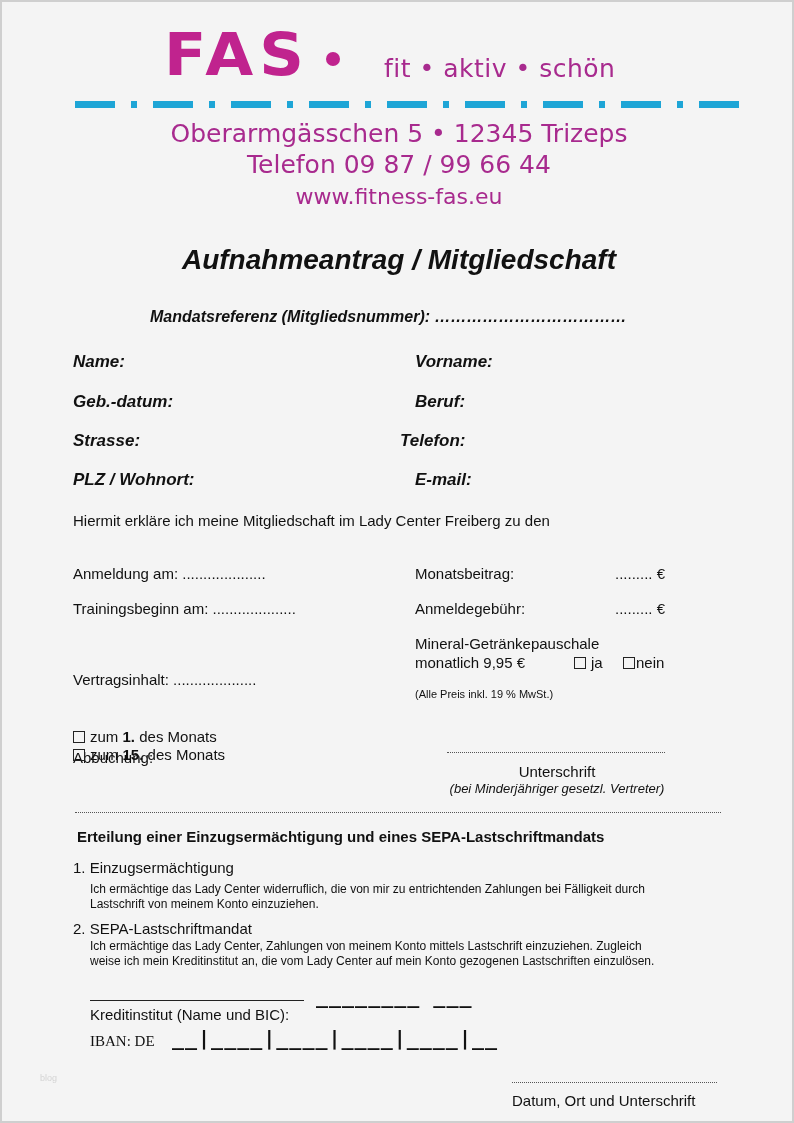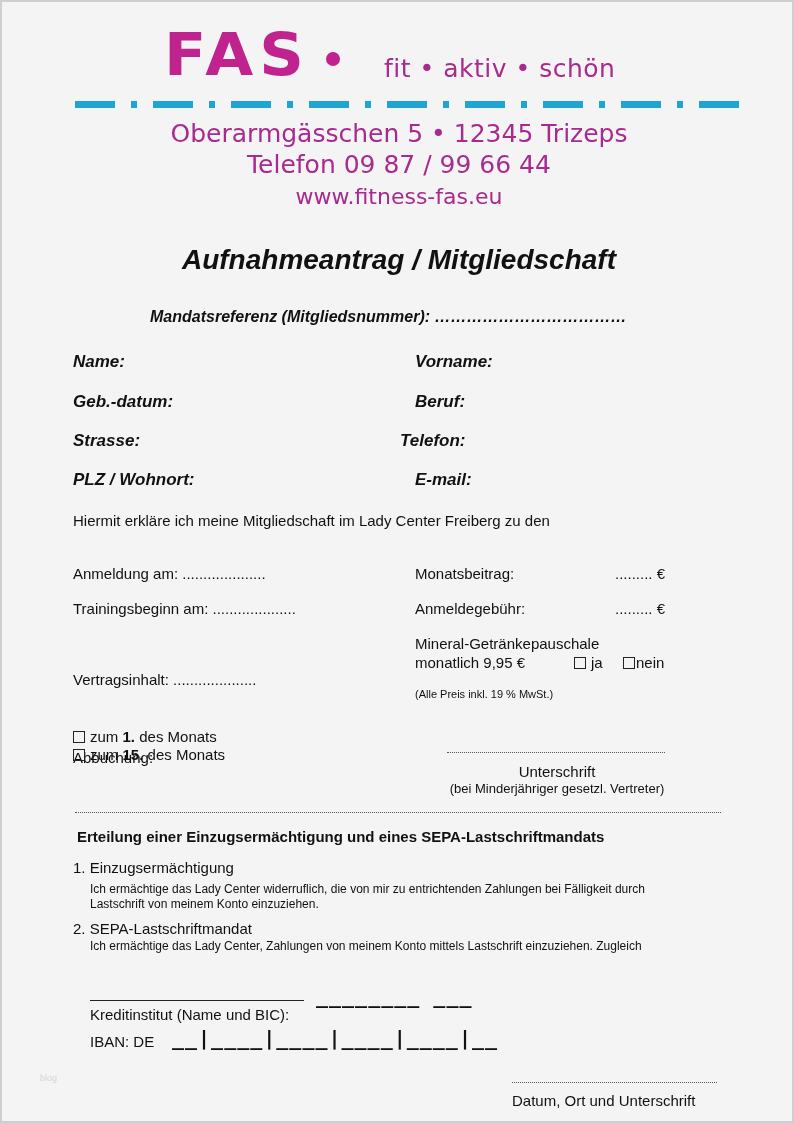--- a/index.html
+++ b/index.html
@@ -58,21 +58,21 @@
     .mandat {
       left: 148px; top: 306px;
       font-size: 16px; font-weight: bold; font-style: italic;
     }
 
     .lbl-bi {
       font-size: 17px; font-weight: bold; font-style: italic;
     }
 
     .normal { font-size: 15px; }
-    .small { font-size: 13px; }
+    .small { font-size: 13px; font-style: italic; }
     .tiny { font-size: 11px; }
 
     .checkbox {
       display: inline-block; width: 12px; height: 12px;
       border: 1px solid #222; vertical-align: -1px; margin-right: 5px;
       background: transparent;
     }
 
     .dotted-line {
       position: absolute; border-top: 1px dotted #555; height: 0;
@@ -173,24 +173,25 @@
 
   <div class="dotted-line" style="left:73px; top:810px; width:646px;"></div>
 
   <div class="abs section-title">Erteilung einer Einzugsermächtigung und eines SEPA-Lastschriftmandats</div>
   <div class="abs normal" style="left:71px; top:857px;">1. Einzugsermächtigung</div>
   <div class="abs tiny" style="left:88px; top:880px; font-size:12px;">Ich ermächtige das Lady Center widerruflich, die von mir zu entrichtenden Zahlungen bei Fälligkeit durch</div>
   <div class="abs tiny" style="left:88px; top:895px; font-size:12px;">Lastschrift von meinem Konto einzuziehen.</div>
 
   <div class="abs normal" style="left:71px; top:918px;">2. SEPA-Lastschriftmandat</div>
   <div class="abs tiny" style="left:88px; top:937px; font-size:12px;">Ich ermächtige das Lady Center, Zahlungen von meinem Konto mittels Lastschrift einzuziehen. Zugleich</div>
+  <div class="abs tiny" style="left:88px; top:952px; font-size:12px;">weise ich mein Kreditinstitut an, die vom Lady Center auf mein Konto gezogenen Lastschriften einzulösen.</div>
 
   <div class="solid-line" style="left:88px; top:998px; width:214px;"></div>
   <div class="abs mono-dash" style="left:314px; top:982px;">________ ___</div>
   <div class="abs normal" style="left:88px; top:1004px;">Kreditinstitut (Name und BIC):</div>
-  <div class="abs normal" style="left:88px; top:1031px;">IBAN: DE</div>
+  <div class="abs normal" style="left:88px; top:1031px;font-family:Liberation Serif, serif;">IBAN: DE</div>
   <div class="abs mono-dash" style="left:170px; top:1024px;">__|____|____|____|____|__</div>
 
   <div class="dotted-line" style="left:510px; top:1080px; width:205px;"></div>
   <div class="abs normal" style="left:510px; top:1090px;">Datum, Ort und Unterschrift</div>
 
   <div class="abs watermark">blog</div>
 </div>
 
 </body></html>

